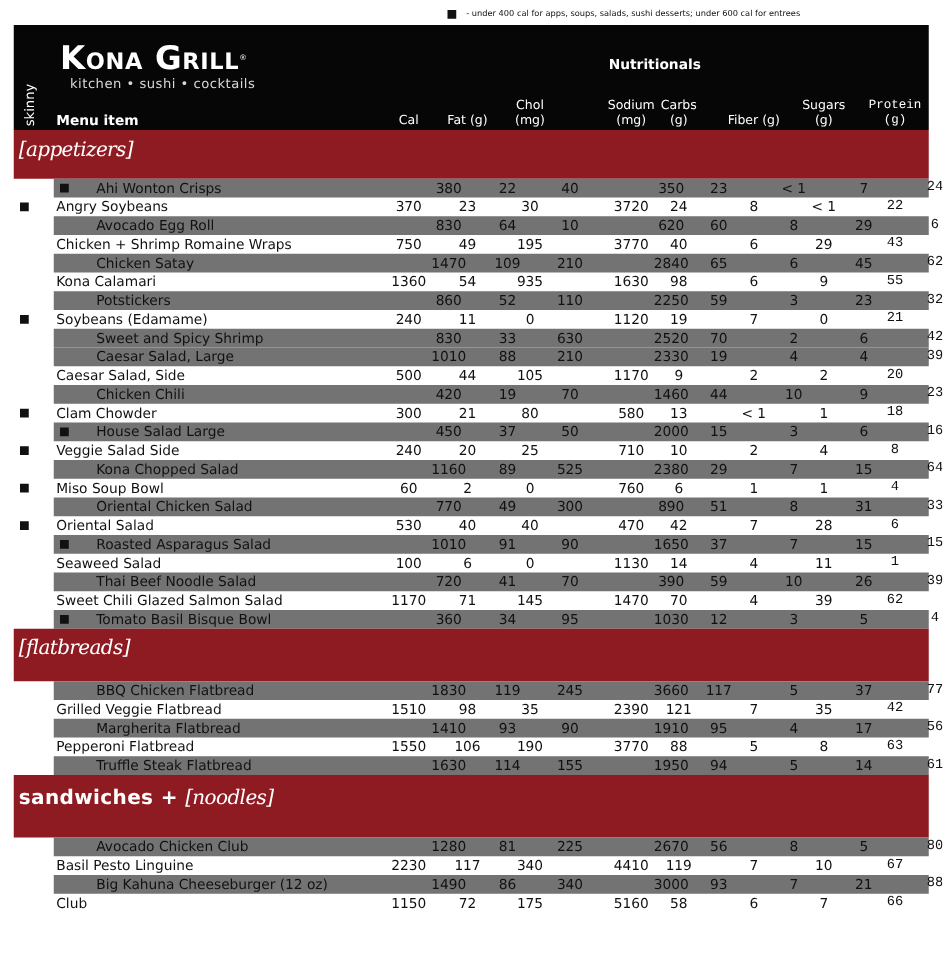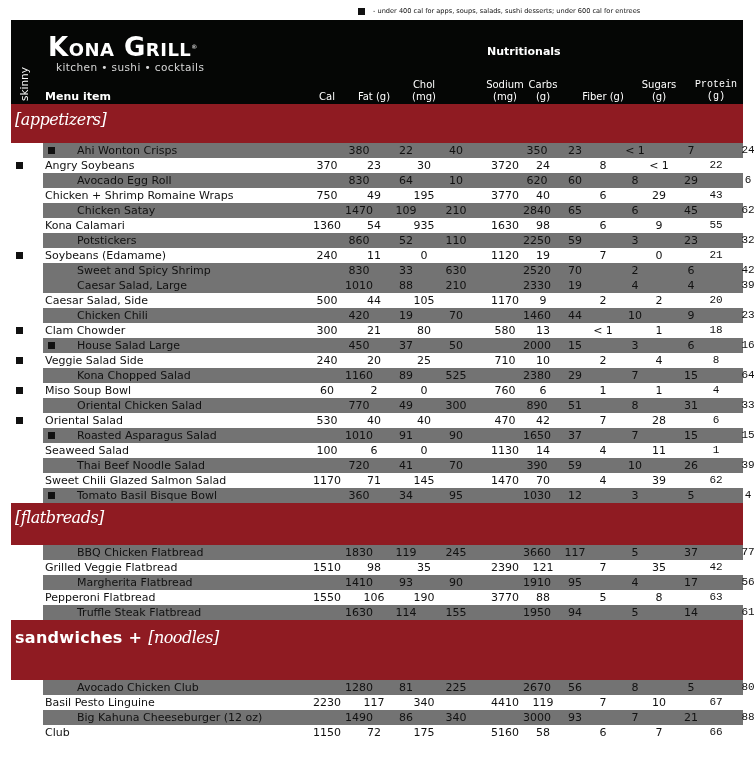--- a/index.html
+++ b/index.html
@@ -437,21 +437,21 @@
         <span class="name">Truffle Steak Flatbread</span>
         <span class="v c-cal">1630</span>
         <span class="v c-fat">114</span>
         <span class="v c-chol">155</span>
         <span class="v c-sod">1950</span>
         <span class="v c-carb">94</span>
         <span class="v c-fib">5</span>
         <span class="v c-sug">14</span>
         <span class="v c-pro">61</span>
       </div>
-      <div class="band" style="height: 60px;">
+      <div class="band" style="height: 50px;">
         <div class="title" style="top: 8px;"><span class="bold">sandwiches + </span><span class="script">[noodles]</span></div>
       </div>
       <div class="row alt">
         <span class="name">Avocado Chicken Club</span>
         <span class="v c-cal">1280</span>
         <span class="v c-fat">81</span>
         <span class="v c-chol">225</span>
         <span class="v c-sod">2670</span>
         <span class="v c-carb">56</span>
         <span class="v c-fib">8</span>

